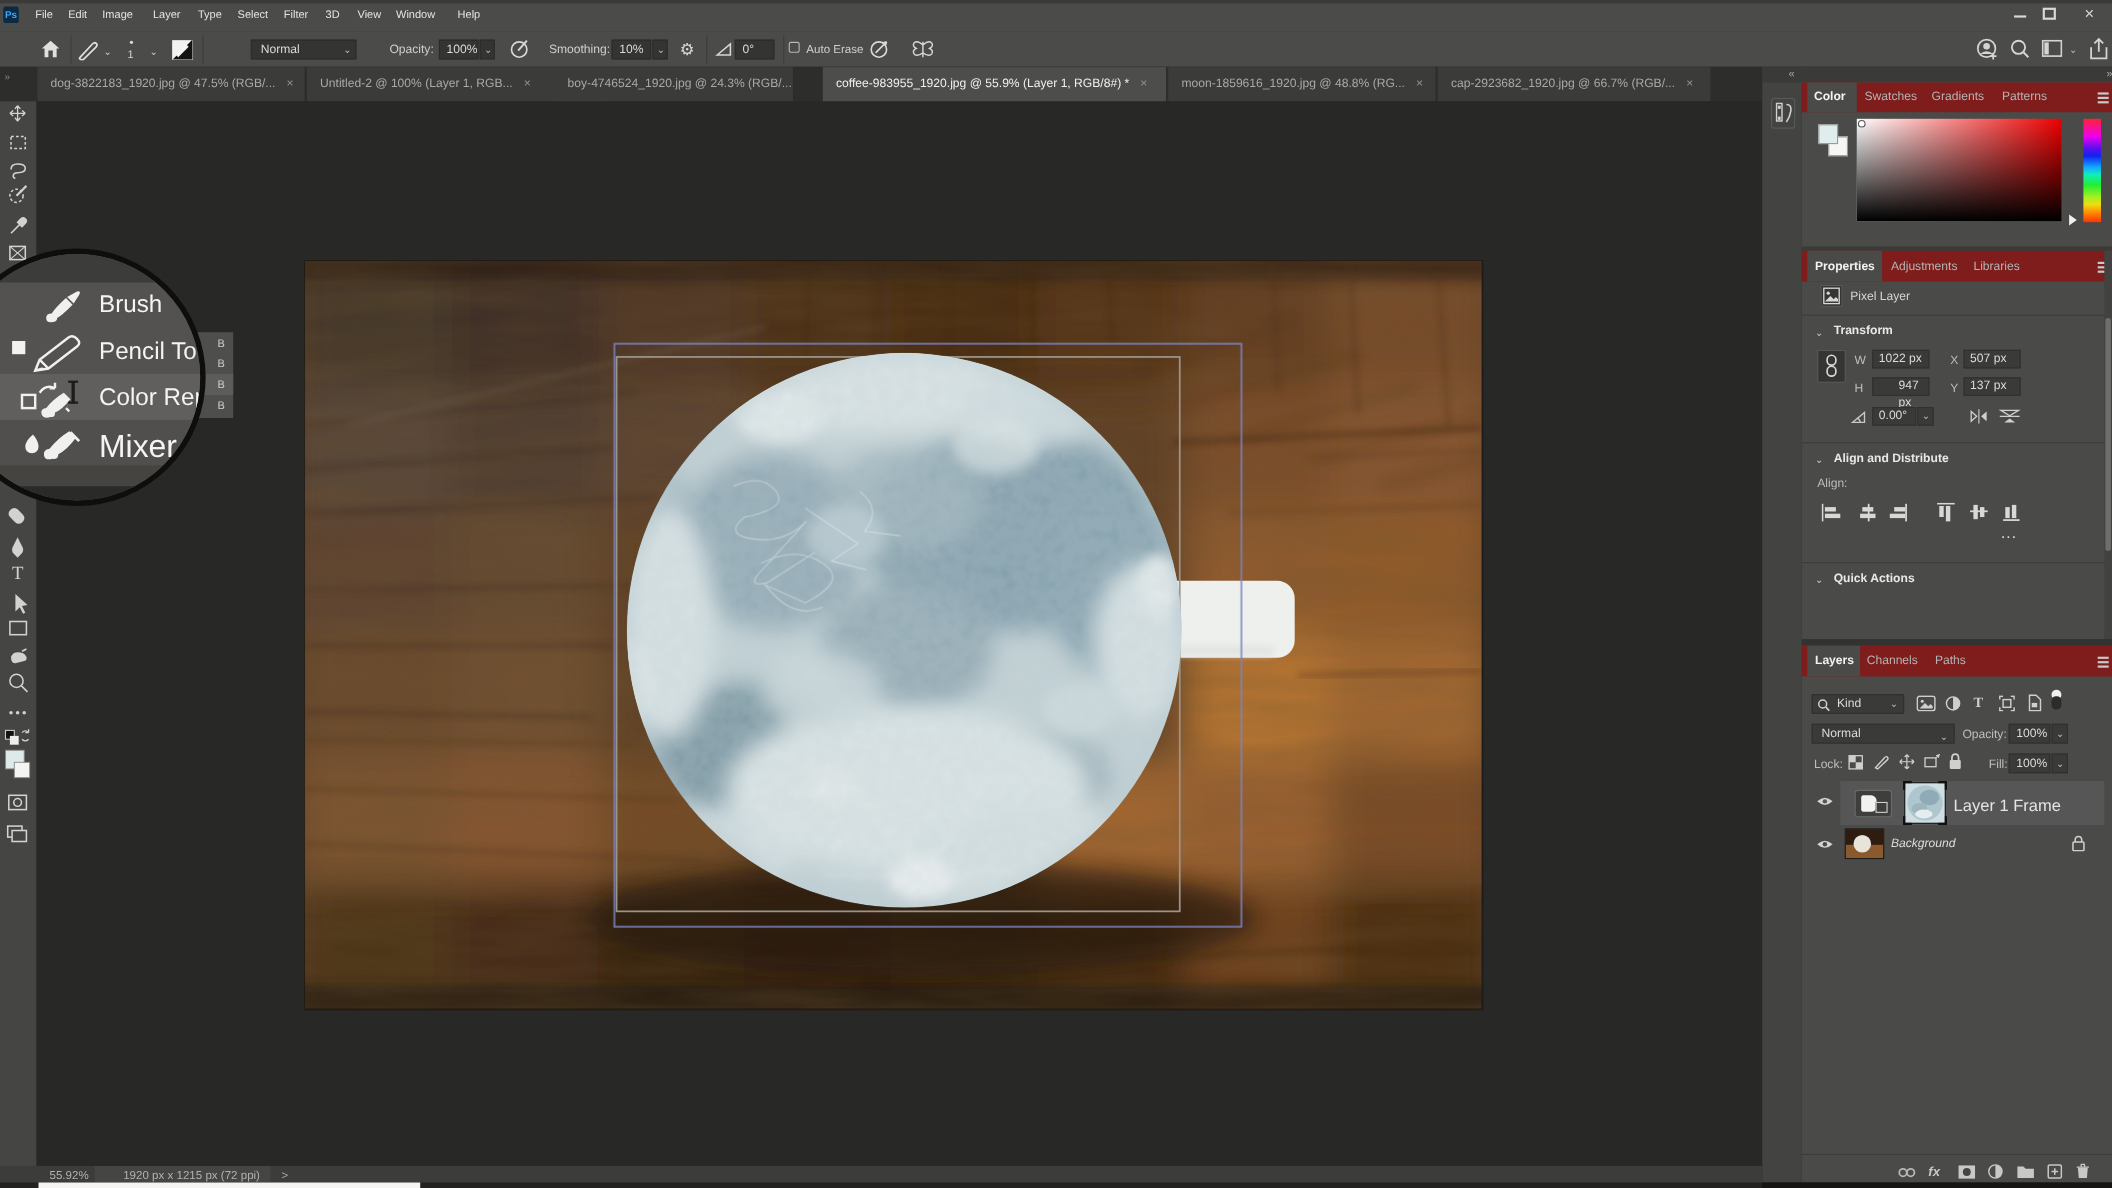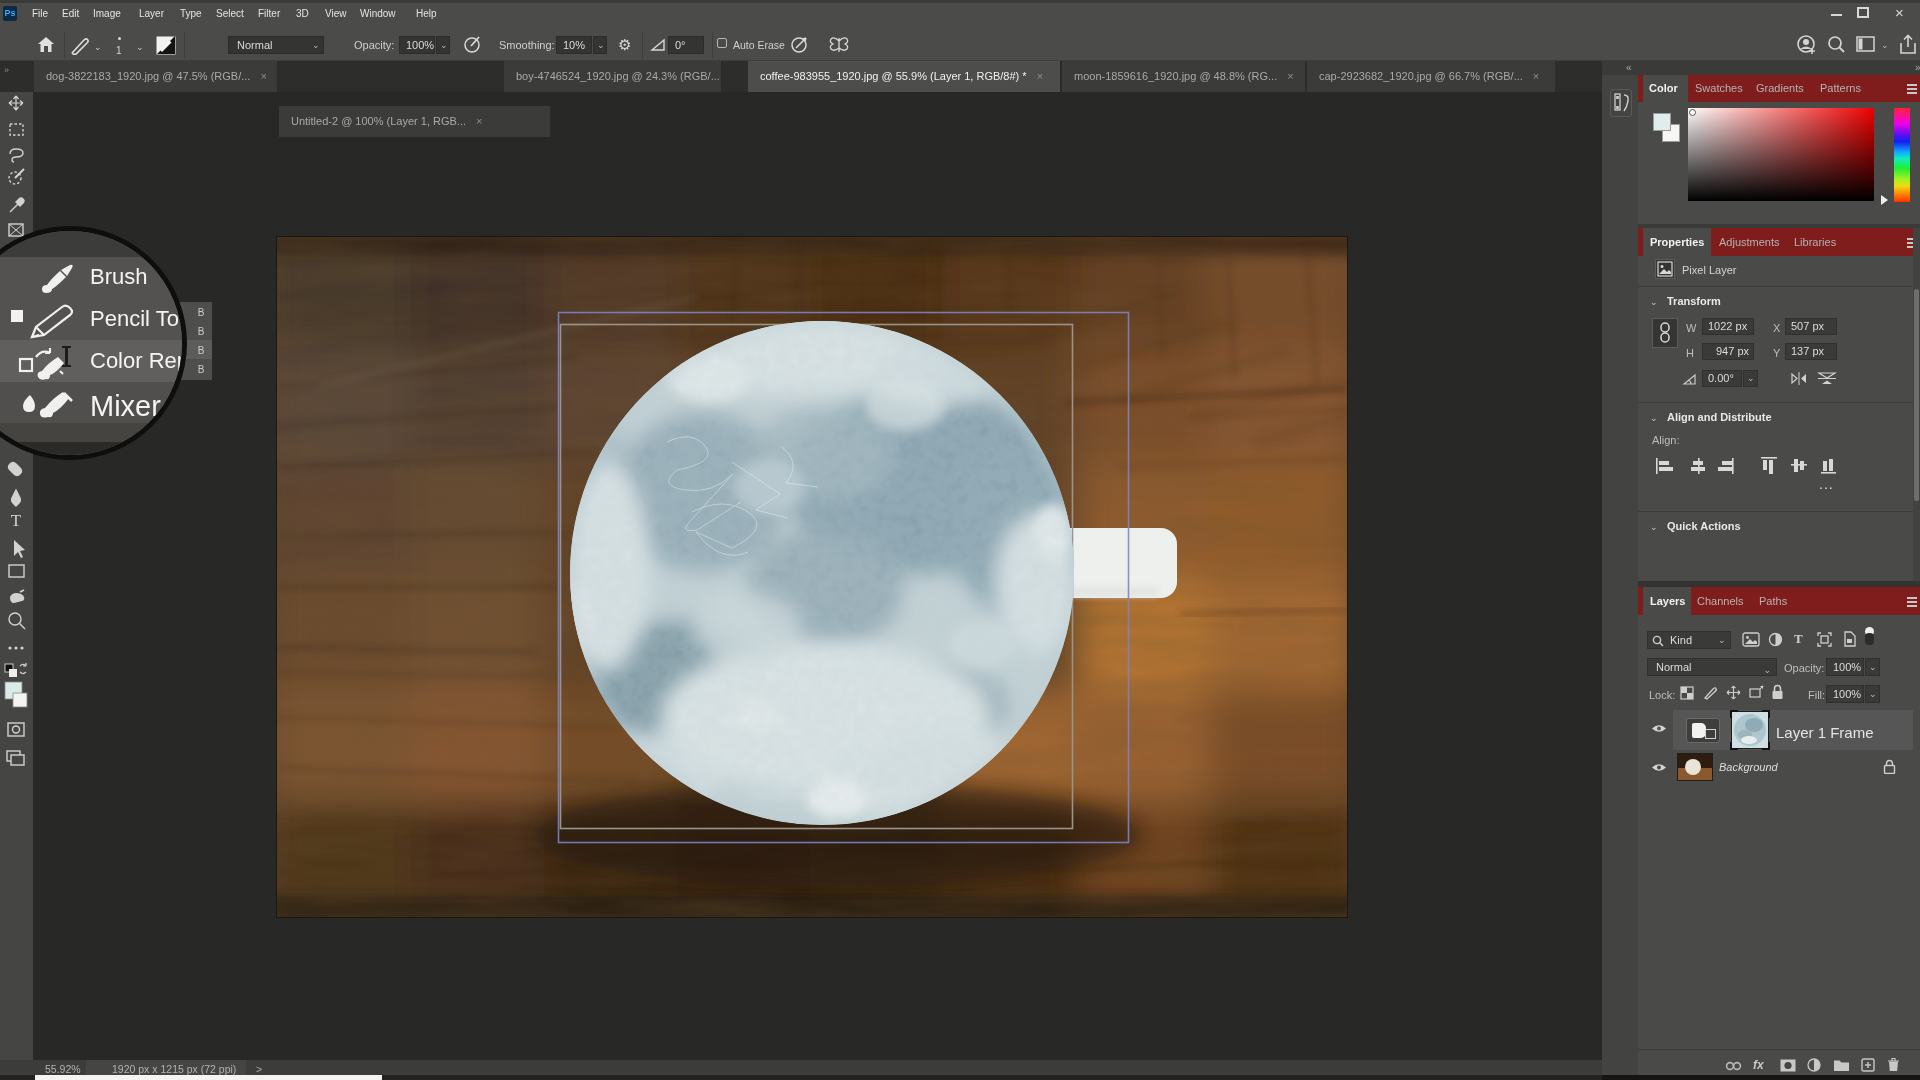--- a/index.html
+++ b/index.html
@@ -140,21 +140,21 @@
   <div class="abs" style="left:1881px; top:11px; color:#bbb; font-size:9px;">⌄</div>
   <svg class="abs" style="left:1899px; top:5px;" width="18" height="21" viewBox="0 0 18 21">
     <path d="M2 9 L2 19 L16 19 L16 9" fill="none" stroke="#d4d4d2" stroke-width="1.6"></path>
     <path d="M9 13 L9 2 M5 5.5 L9 1.5 L13 5.5" fill="none" stroke="#d4d4d2" stroke-width="1.6"></path>
   </svg>
 </div>
 
 <div class="abs" id="tabbar">
   <div class="abs" style="left:4px; top:4px; color:#8a8a88; font-size:9px;">»</div>
   <div class="tab" style="left:34px; width:244px;">dog-3822183_1920.jpg @ 47.5% (RGB/... <span class="x">×</span></div>
-  <div class="tab" style="left:279px; width:272px;margin-top:45px;">Untitled-2 @ 100% (Layer 1, RGB... <span class="x">×</span></div>
+  <div class="tab" style="left:279px; width:272px;">Untitled-2 @ 100% (Layer 1, RGB... <span class="x">×</span></div>
   <div class="tab" style="left:504px; width:218px;">boy-4746524_1920.jpg @ 24.3% (RGB/... <span class="x">×</span></div>
   <div class="tab active" style="left:748px; width:313px;">coffee-983955_1920.jpg @ 55.9% (Layer 1, RGB/8#) * <span class="x">×</span></div>
   <div class="tab" style="left:1062px; width:244px;">moon-1859616_1920.jpg @ 48.8% (RG... <span class="x">×</span></div>
   <div class="tab" style="left:1307px; width:249px;">cap-2923682_1920.jpg @ 66.7% (RGB/... <span class="x">×</span></div>
 </div>
 
 <div class="abs" id="toolbar"></div>
 <svg class="abs" style="left:0; top:92px; z-index:5;" width="33" height="968" viewBox="0 0 33 968">
   <g stroke="#d2d2d0" fill="none" stroke-width="1.4">
 
@@ -476,21 +476,21 @@
             <rect x="8" y="4" width="8" height="9" rx="4"></rect>
             <rect x="8" y="14" width="8" height="9" rx="4"></rect>
           </g>
         </svg>
   </div>
   <div class="lbl" style="left:48px; top:261px;">W</div>
   <div class="ibox" style="left:64px; top:257px; width:52px; height:17px; line-height:15px; padding-left:5px;">1022 px</div>
   <div class="lbl" style="left:135px; top:261px;">X</div>
   <div class="ibox" style="left:147px; top:257px; width:52px; height:17px; line-height:15px; padding-left:5px;">507 px</div>
   <div class="lbl" style="left:48px; top:286px;">H</div>
-  <div class="ibox" style="left:64px; top:282px; width:52px; height:17px; line-height:15px; padding-left:13px;">947 px</div>
+  <div class="ibox" style="left:64px; top:282px; width:52px; height:17px; line-height:15px; padding-left:23px;">947 px</div>
   <div class="lbl" style="left:135px; top:286px;">Y</div>
   <div class="ibox" style="left:147px; top:282px; width:52px; height:17px; line-height:15px; padding-left:5px;">137 px</div>
   <svg class="abs" style="left:44px; top:312px;" width="16" height="13" viewBox="0 0 16 13">
         <path d="M2 11 L13 2 L13 11 Z M9 11 q0 -3 -3 -4" fill="none" stroke="#c8c8c6" stroke-width="1.2"></path>
       </svg>
   <div class="ibox" style="left:64px; top:309px; width:40px; height:17px; line-height:15px; padding-left:5px;">0.00°</div>
   <div class="ibox" style="left:105px; top:309px; width:15px; height:17px;">
         <span style="position:absolute; left:3px; top:2px; color:#bbb; font-size:9px;">⌄</span>
       </div>
   <svg class="abs" style="left:150px; top:310px;" width="22" height="15" viewBox="0 0 22 15">

